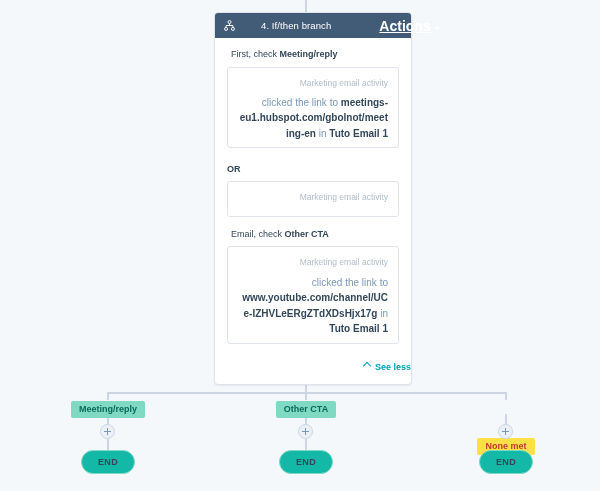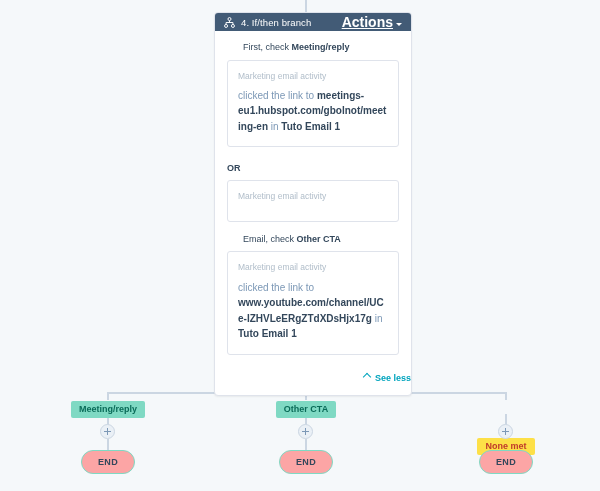--- a/index.html
+++ b/index.html
@@ -32,26 +32,27 @@
     width: 198px;
     background: #ffffff;
     border: 1px solid #dfe3eb;
     border-radius: 4px;
     box-shadow: 0 1px 2px rgba(0,0,0,0.06);
     box-sizing: border-box;
     z-index: 5;
   }
   #card-header {
     background: #425b76;
-    height: 18px;
+    height: 25px;
     display: flex;
     align-items: center;
     padding: 0 9px;
     border-radius: 3px 3px 0 0;
     box-sizing: border-box;
+    gap: 20px;
   }
   .hdr-icon {
     width: 11px;
     height: 11px;
     margin-right: 6px;
     flex: 0 0 auto;
     display: block;
   }
   .hdr-title {
     color: #ffffff;
@@ -78,30 +79,30 @@
     border-top: 3.5px solid #ffffff;
     vertical-align: 1px;
   }
 
   #card-body {
     padding: 11px 12px 0 12px;
   }
   .section-label {
     font-size: 9px;
     color: #33475b;
-    margin: 0 0 7px 16px;
+    margin: 0 0 7px 4px;
     line-height: 1.2;
   }
   .section-label b { font-weight: bold; }
 
   .cond-box {
     border: 1px solid #dfe3eb;
     border-radius: 3px;
-    padding: 10px 10px 12px 10px;
-    text-align: left;
+    padding: 10px 10px 6px 10px;
+    text-align: right;
     box-sizing: border-box;
     margin-bottom: 12px;
   }
   .cond-type {
     font-size: 8.5px;
     color: #b0bdc9;
     margin-bottom: 7px;
     line-height: 1.2;
   }
   .cond-text {
@@ -187,21 +188,21 @@
     background: #7c98b6;
   }
   .plus-btn::before { width: 7px; height: 1.4px; }
   .plus-btn::after  { width: 1.4px; height: 7px; }
 
   .end-pill {
     position: absolute;
     width: 54px;
     height: 24px;
     border: 1.5px solid #7fd9c3;
-    background: #fca5a5;
+    background: #14b8a6;
     border-radius: 12px;
     box-sizing: border-box;
     display: flex;
     align-items: center;
     justify-content: center;
     font-size: 9px;
     font-weight: bold;
     color: #33475b;
     letter-spacing: 0.3px;
     cursor: pointer;

